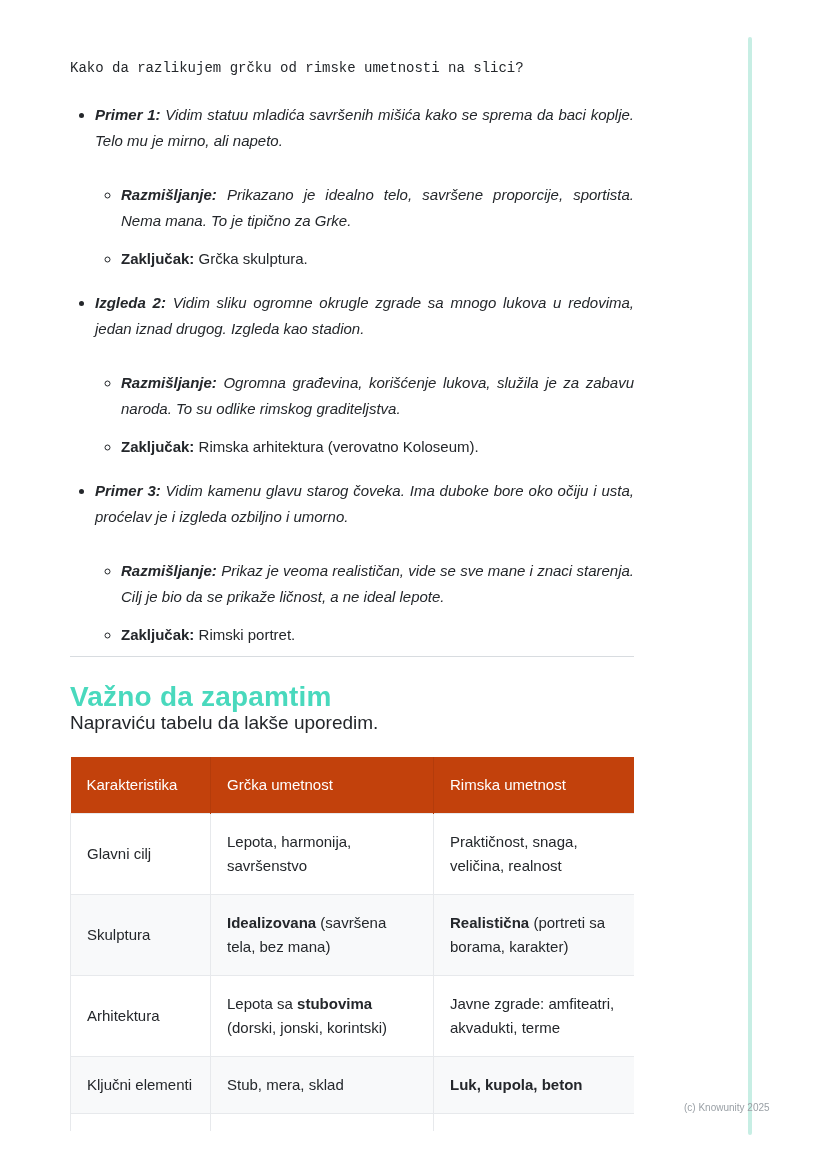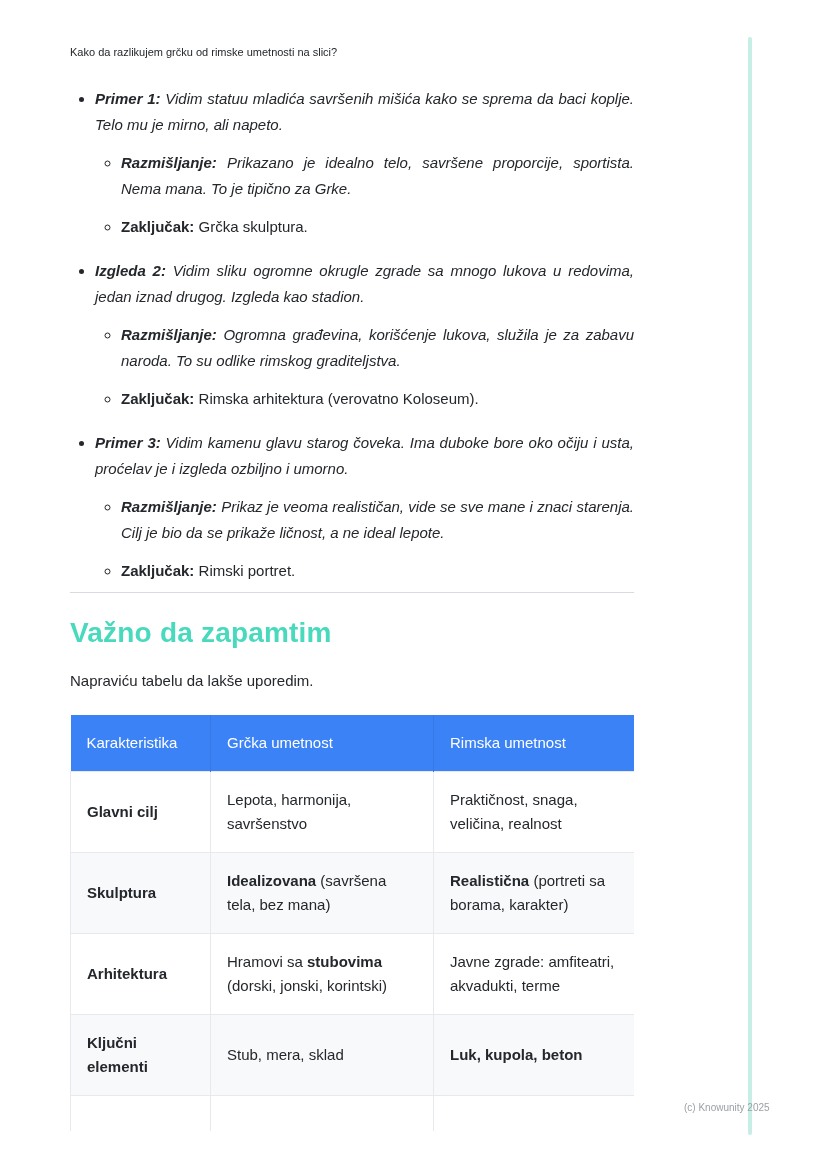--- a/index.html
+++ b/index.html
@@ -14,53 +14,53 @@
   .accent-line {
     position:absolute; left:748px; top:37px; width:4px; height:1098px;
     background:#c7eee4; border-radius:3px;
   }
 
   .clip {
     position:absolute; left:70px; top:0; width:564px; height:1131px;
     overflow:hidden;
   }
 
-  .question { margin-top:40px; font-size:11px; line-height:24px; }
+  .question { margin-top:56px; font-size:14px; line-height:24px;font-family:Liberation Mono, monospace; }
 
   ul.examples { list-style:disc; margin-top:22px; padding-left:25px; }
   ul.examples > li + li { margin-top:18px; }
-  ul.sub { list-style:circle; margin-top:12px; padding-left:26px; }
+  ul.sub { list-style:circle; margin-top:28px; padding-left:26px; }
   ul.sub > li + li { margin-top:12px; }
   .para { font-size:15px; line-height:26px; }
   .j { text-align:justify;font-style:italic; }
   strong, .b { font-weight:700; }
 
   .divider { border:none; border-top:1px solid #d8dce0; margin-top:8px; }
 
   h2.section-heading {
     margin-top:26px; font-size:28px; line-height:28px; font-weight:700;
     color:#49d9bd; letter-spacing:.2px;
   }
-  .intro { margin-top:22px; font-size:15px; line-height:24px; }
+  .intro { font-size:19px; line-height:24px; }
 
   table.cmp {
     margin-top:22px; width:564px; border-collapse:collapse; table-layout:fixed;
   }
   table.cmp th {
-    background:#3b82f6; color:#ffffff; font-weight:normal; text-align:left;
+    background:#c2410c; color:#ffffff; font-weight:normal; text-align:left;
     font-size:15px; line-height:24px; padding:16px;
     border-right:1px solid rgba(0,0,0,0.07);
   }
   table.cmp th:last-child { border-right:none; }
   table.cmp td {
     border:1px solid #e7e9ec; padding:16px; font-size:15px; line-height:24px;
     vertical-align:middle; background:#ffffff;
   }
   table.cmp tbody tr:nth-child(even) td { background:#f8f9fa; }
-  td.feat { font-weight:700; }
+  td.feat { font-weight:400; }
   tr.partial td { height:60px; }
 
   .footer {
     position:absolute; left:684px; top:1102px;
     font-size:10px; line-height:12px; color:#9aa0a6;
   }
 </style>
 </head>
 <body>
 
@@ -164,21 +164,21 @@
           <td><span>Lepota, harmonija, savršenstvo</span></td>
           <td><span>Praktičnost, snaga, veličina, realnost</span></td>
         </tr>
         <tr>
           <td class="feat">Skulptura</td>
           <td><strong>Idealizovana</strong><span> (savršena tela, bez mana)</span></td>
           <td><strong>Realistična</strong><span> (portreti sa borama, karakter)</span></td>
         </tr>
         <tr>
           <td class="feat">Arhitektura</td>
-          <td><span>Hramovi sa </span><strong>stubovima</strong><span> (dorski, jonski, korintski)</span></td>
+          <td><span>Lepota sa </span><strong>stubovima</strong><span> (dorski, jonski, korintski)</span></td>
           <td><span>Javne zgrade: amfiteatri, akvadukti, terme</span></td>
         </tr>
         <tr>
           <td class="feat">Ključni elementi</td>
           <td><span>Stub, mera, sklad</span></td>
           <td><strong>Luk, kupola, beton</strong></td>
         </tr>
         <tr class="partial">
           <td></td>
           <td></td>

